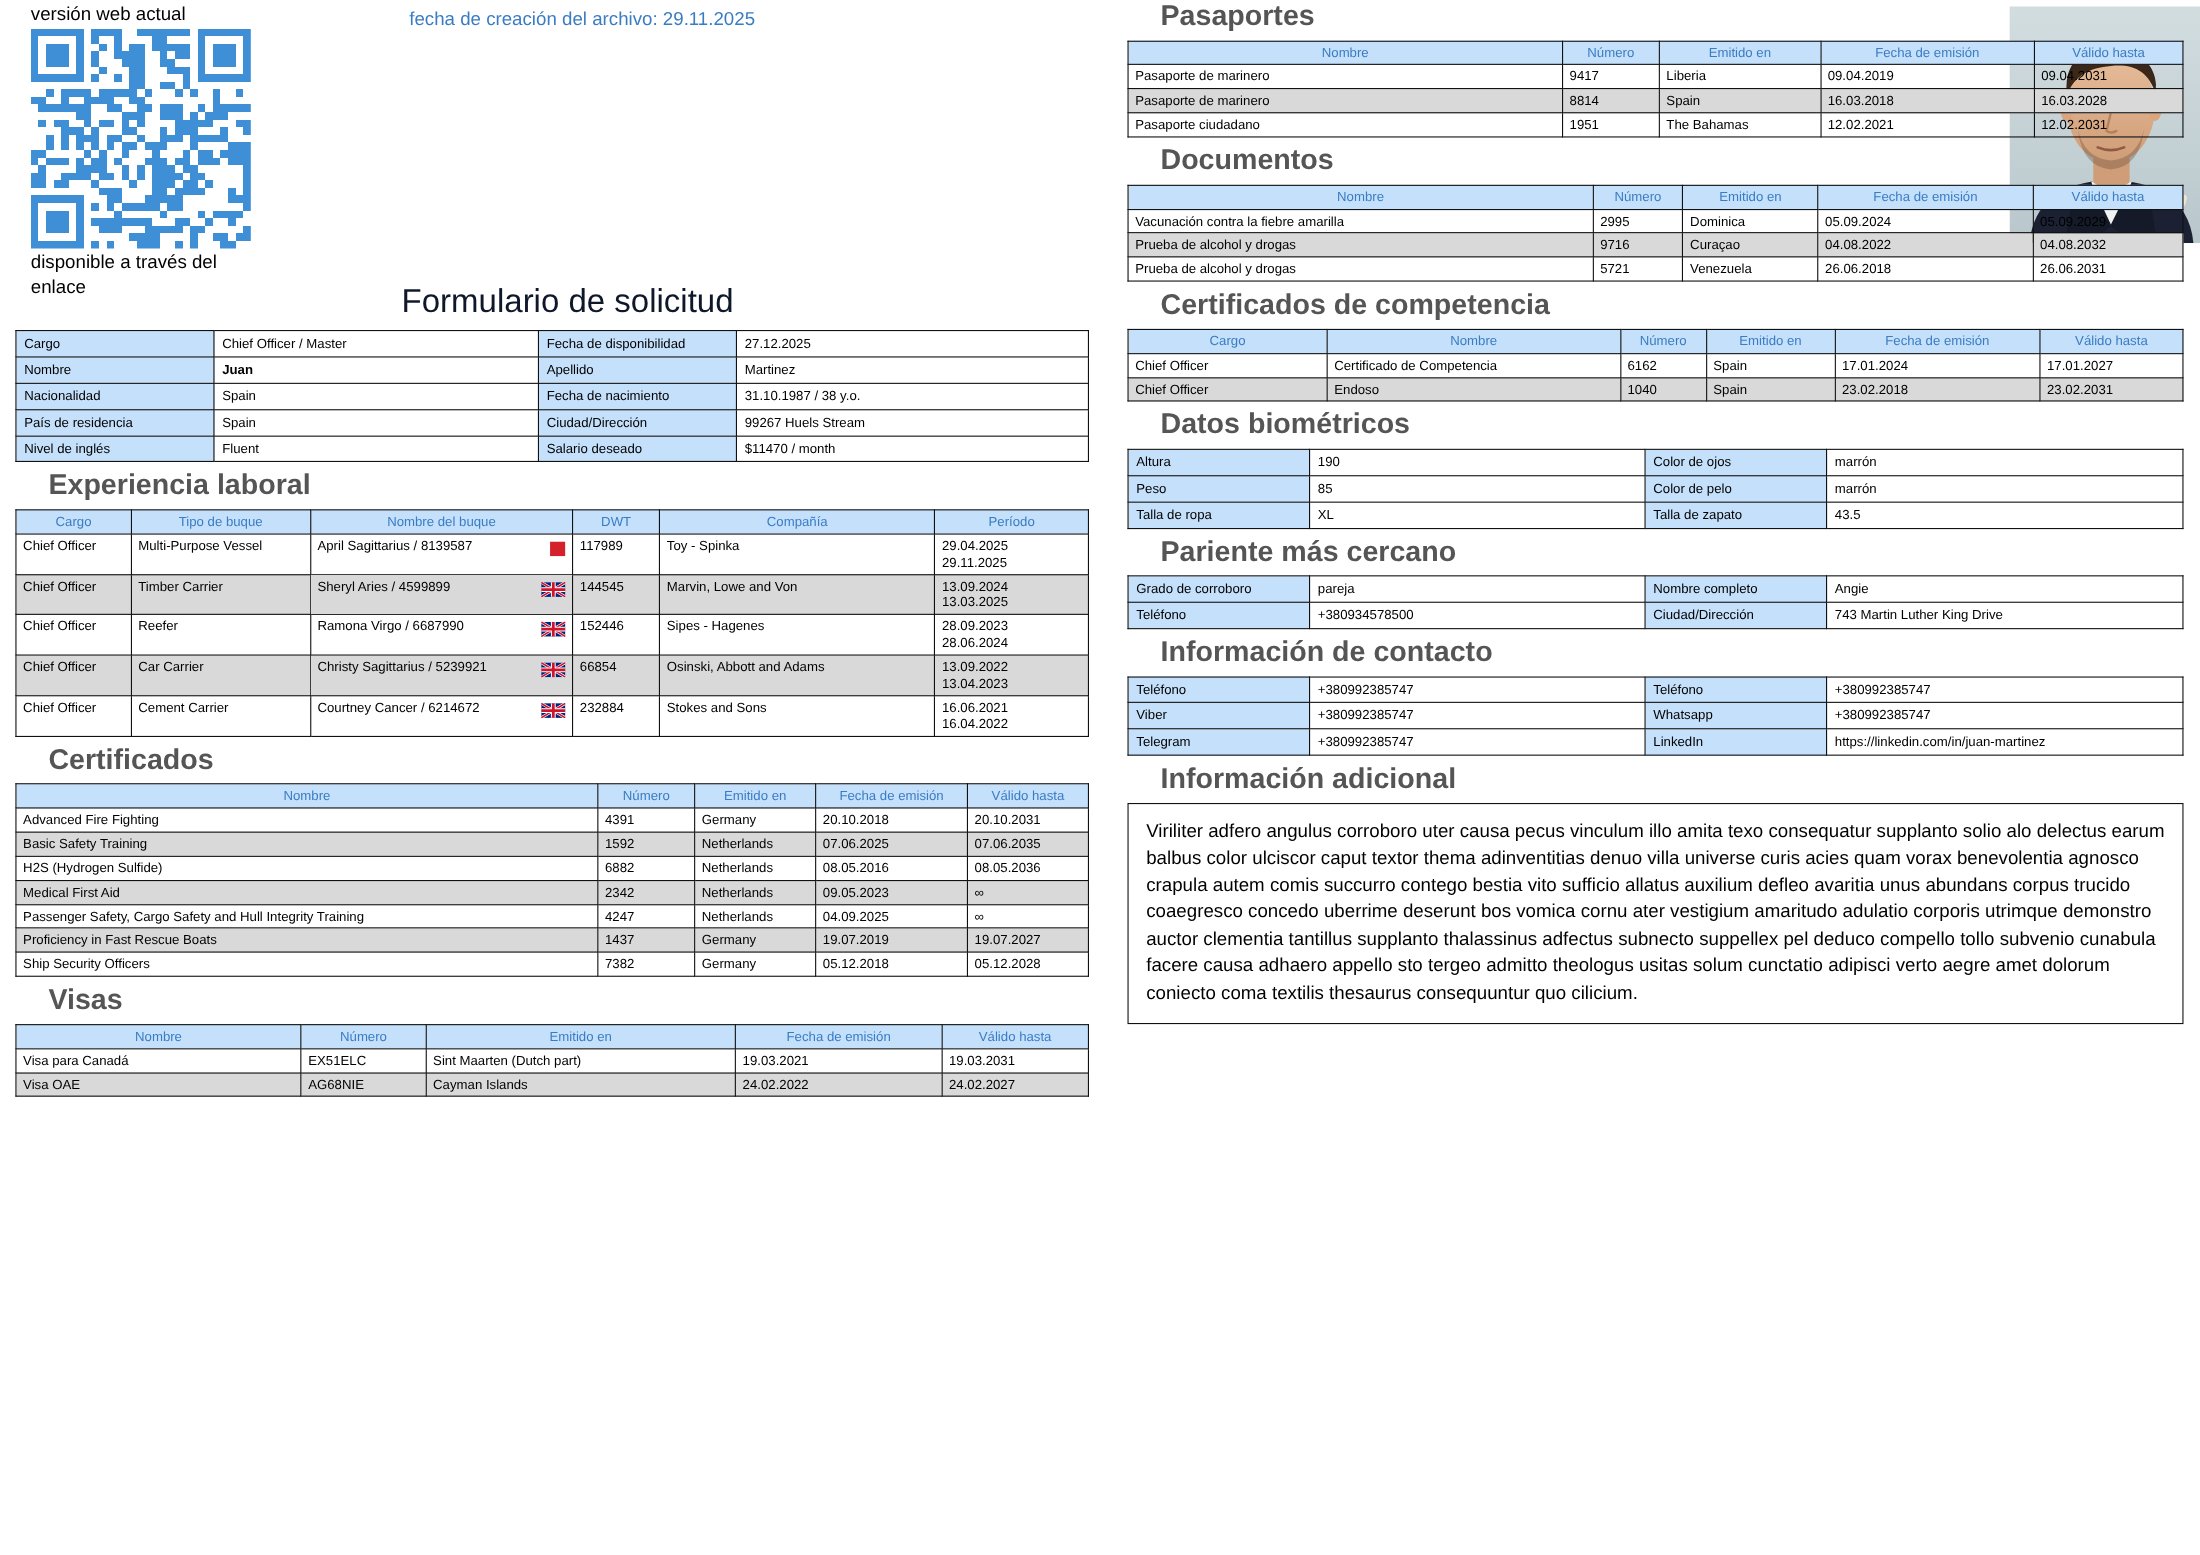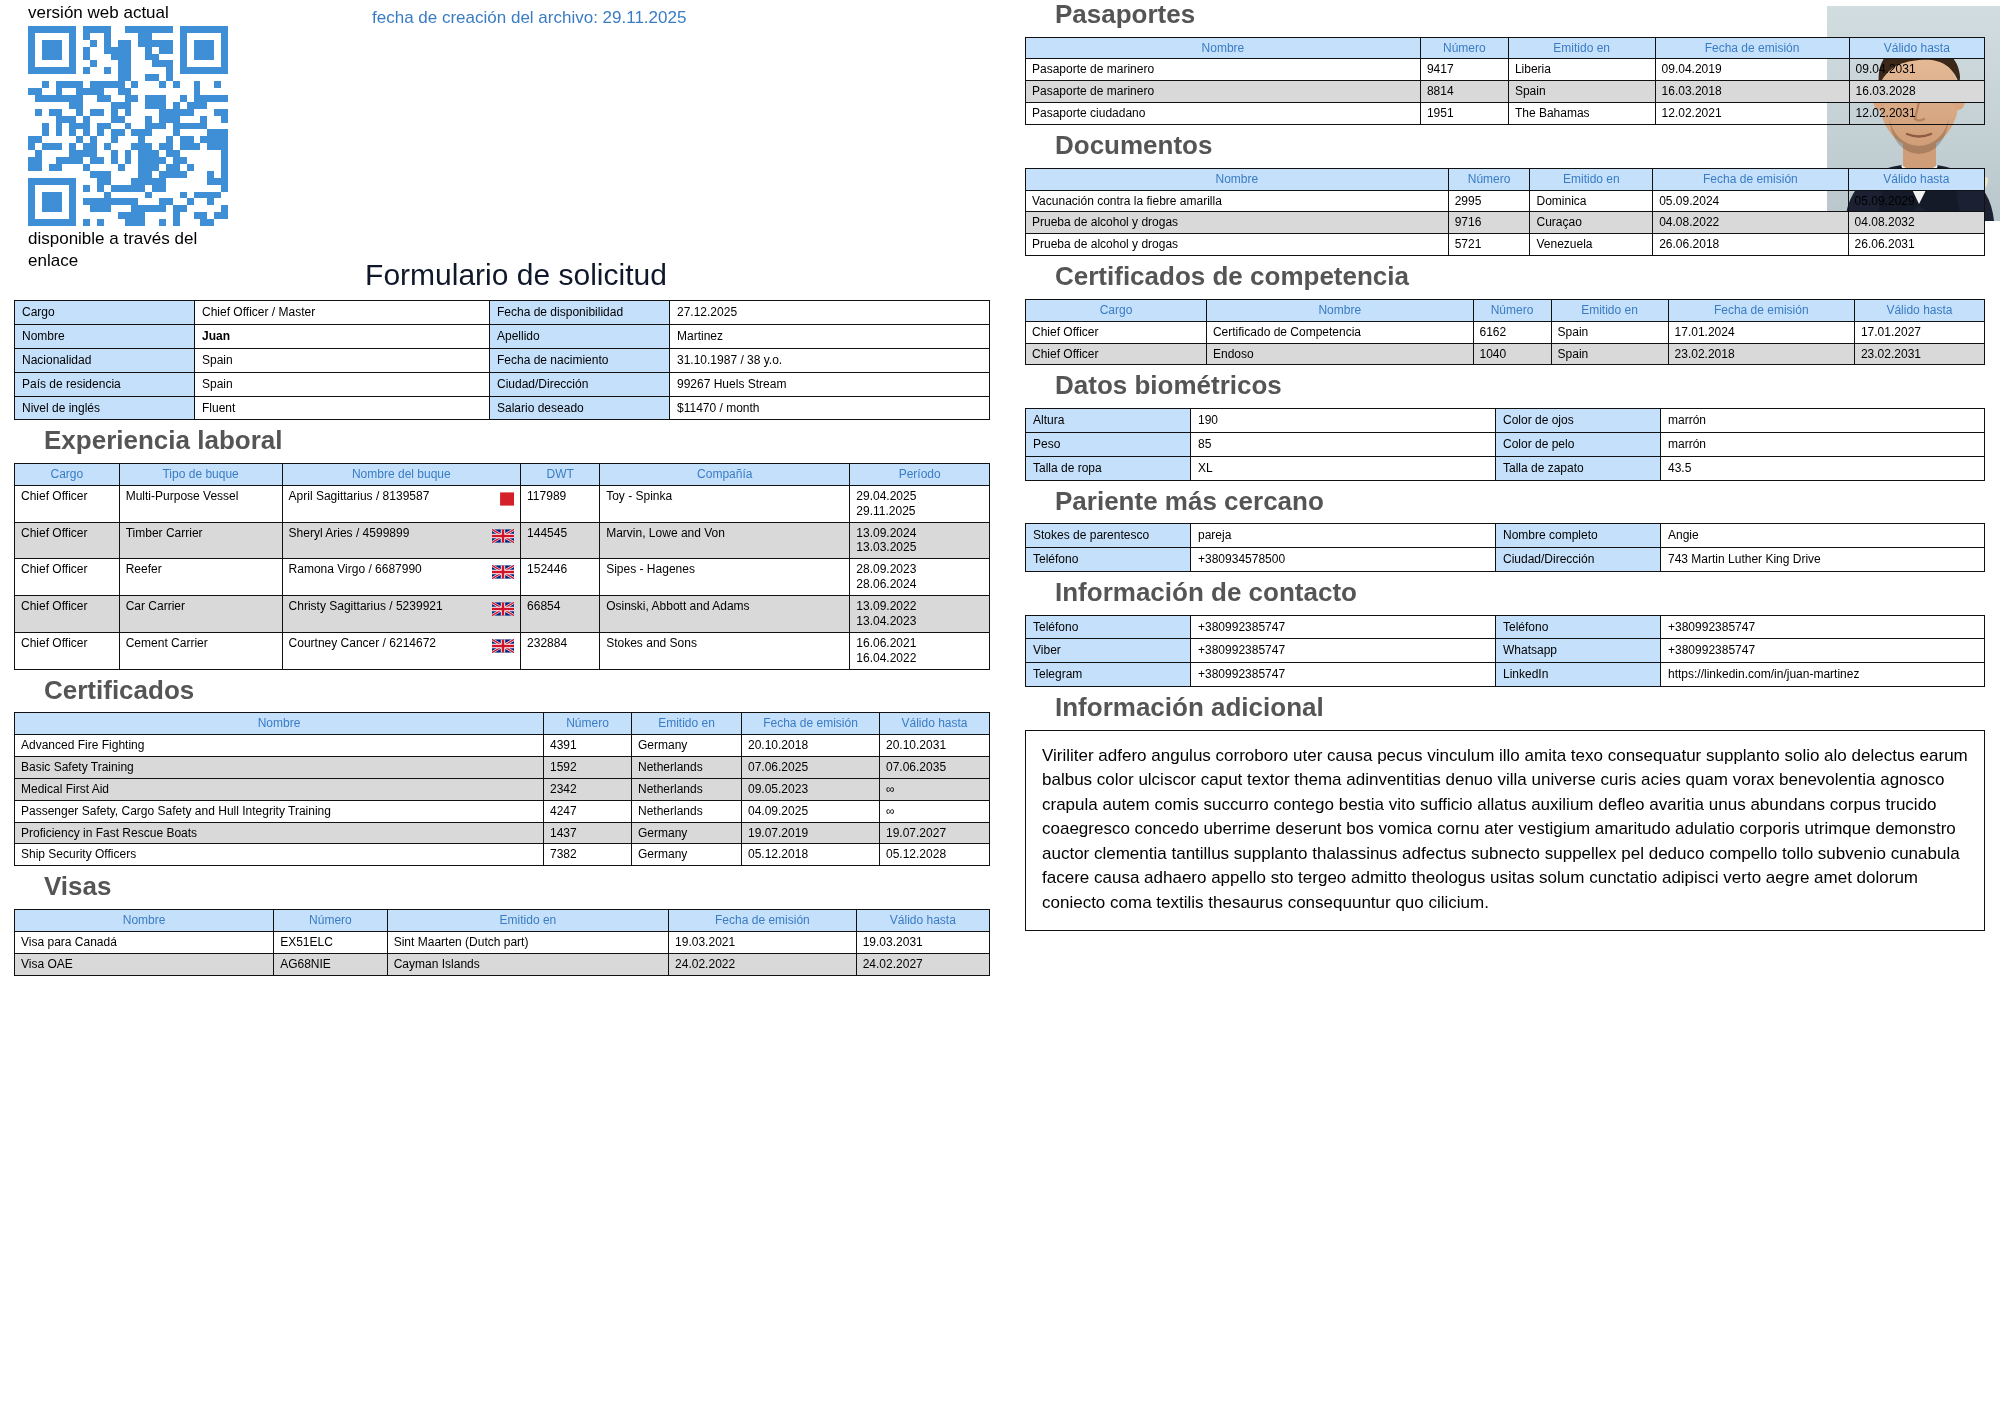--- a/index.html
+++ b/index.html
@@ -705,20 +705,27 @@
               <td>20.10.2018</td>
               <td>20.10.2031</td>
             </tr>
             <tr class="alt">
               <td>Basic Safety Training</td>
               <td>1592</td>
               <td>Netherlands</td>
               <td>07.06.2025</td>
               <td>07.06.2035</td>
             </tr>
+            <tr>
+              <td>H2S (Hydrogen Sulfide)</td>
+              <td>6882</td>
+              <td>Netherlands</td>
+              <td>08.05.2016</td>
+              <td>08.05.2036</td>
+            </tr>
             <tr class="alt">
               <td>Medical First Aid</td>
               <td>2342</td>
               <td>Netherlands</td>
               <td>09.05.2023</td>
               <td>∞</td>
             </tr>
             <tr>
               <td>Passenger Safety, Cargo Safety and Hull Integrity Training</td>
               <td>4247</td>
@@ -997,21 +1004,21 @@
       <h2 class="sec">Pariente más cercano</h2>
       <table class="tbl kv">
         <colgroup>
             <col style="width:165px">
             <col style="width:305px">
             <col style="width:165px">
             <col>
           </colgroup>
         <tbody id="kin-body">
             <tr>
-              <td class="lbl">Stokes de parentesco</td>
+              <td class="lbl">Grado de corroboro</td>
               <td>pareja</td>
               <td class="lbl">Nombre completo</td>
               <td>Angie</td>
             </tr>
             <tr>
               <td class="lbl">Teléfono</td>
               <td>+380934578500</td>
               <td class="lbl">Ciudad/Dirección</td>
               <td>743 Martin Luther King Drive</td>
             </tr>

